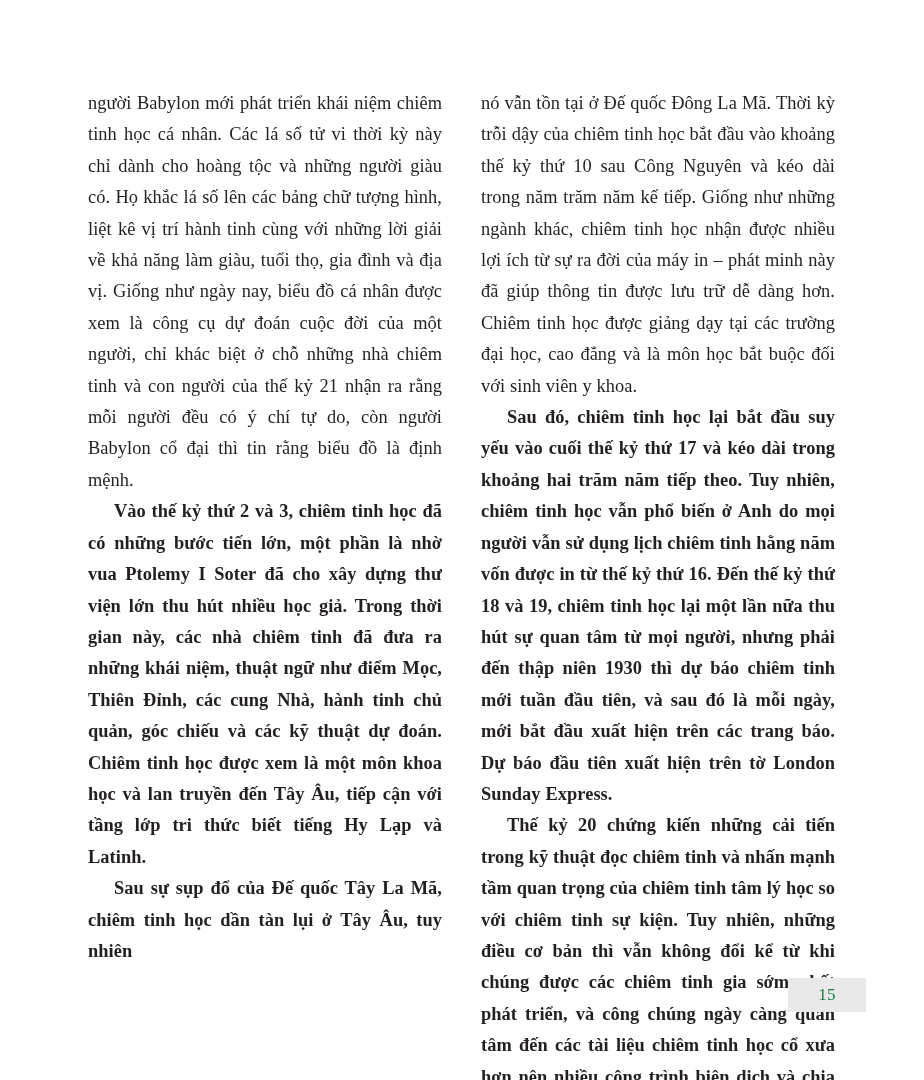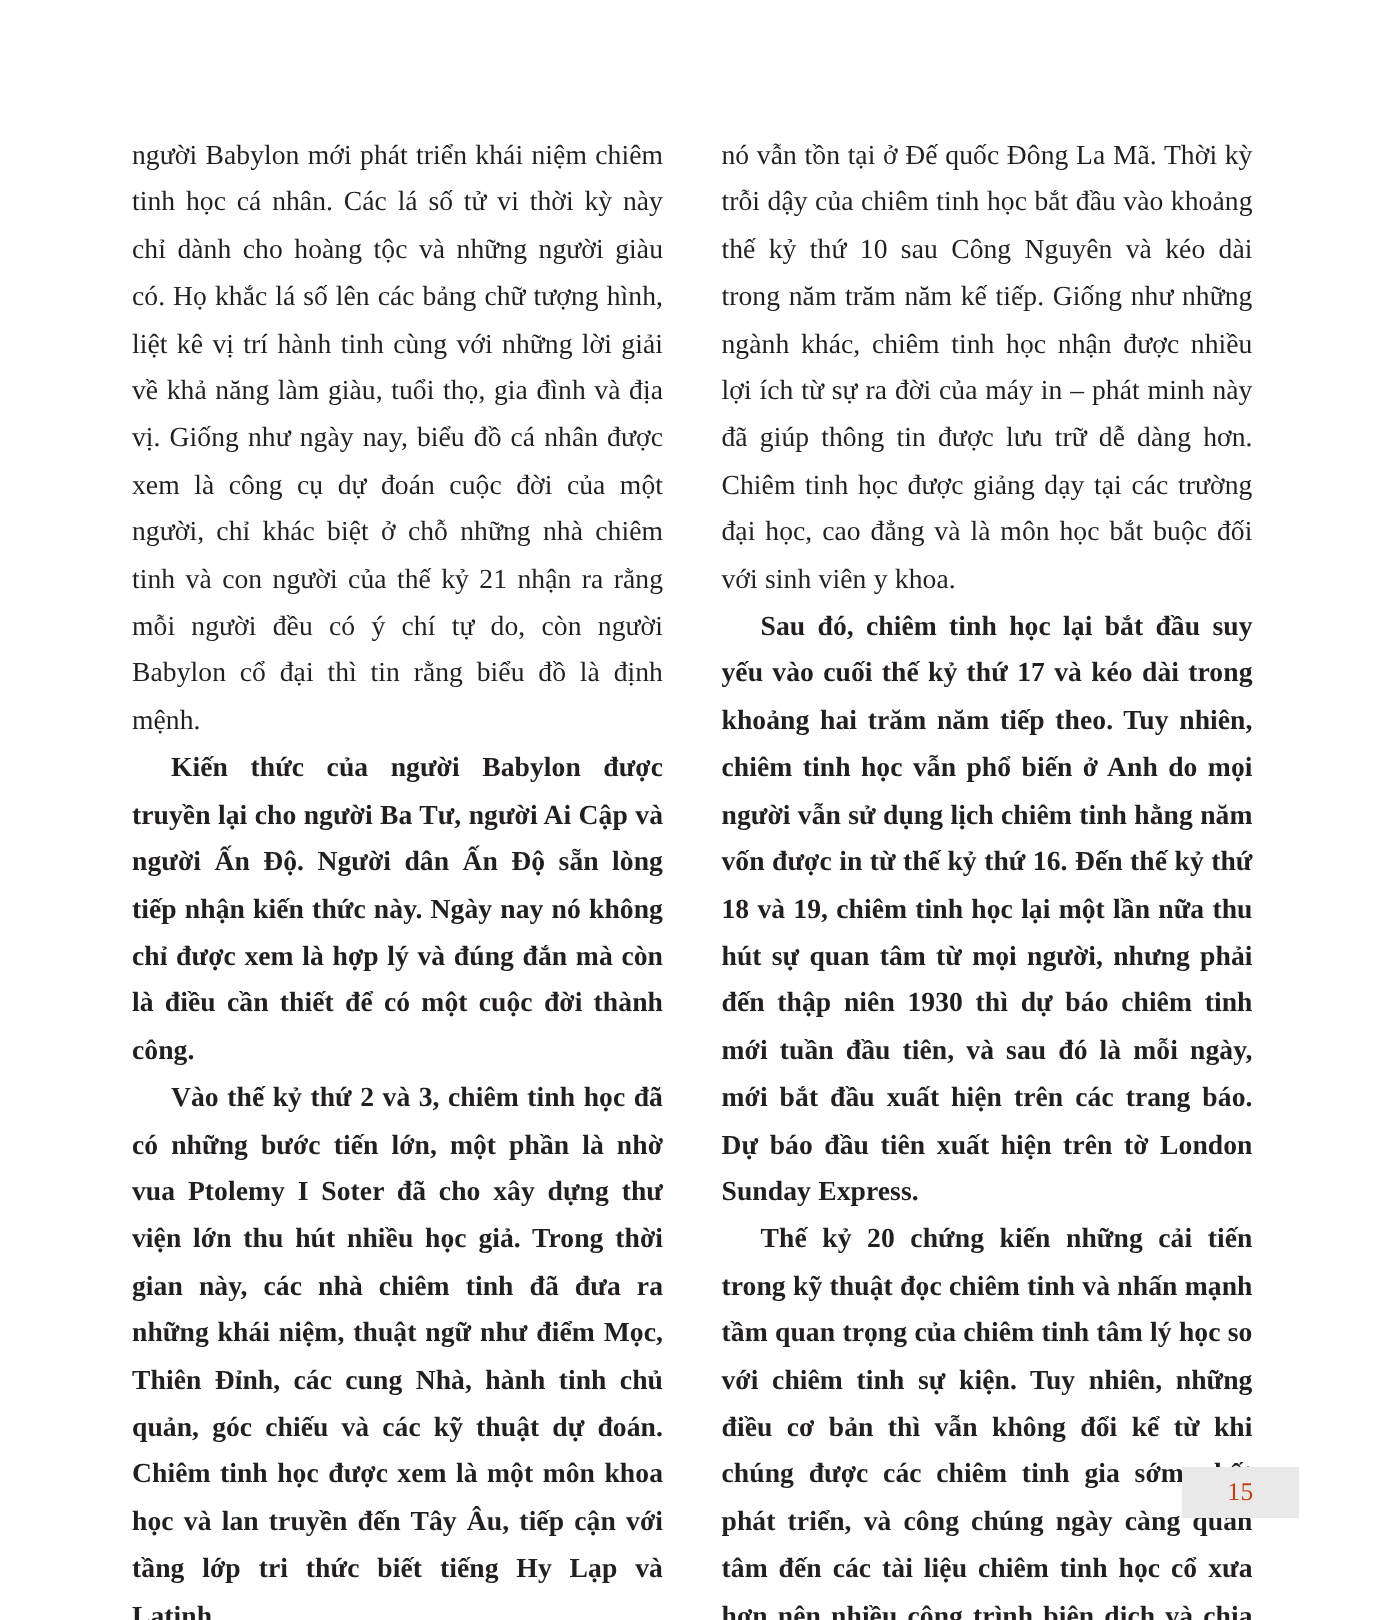--- a/index.html
+++ b/index.html
@@ -52,34 +52,33 @@
     position: absolute;
     right: 58px;
     bottom: 68px;
     width: 78px;
     height: 34px;
     background: #e9e9e9;
     display: flex;
     align-items: center;
     justify-content: center;
     font-size: 17px;
-    color: #c2410c;
+    color: #15803d;
     letter-spacing: 0.3px;
   }
 </style>
 </head>
 <body>
 
 <div class="page">
 
   <div class="columns">
 
     <div class="column">
       <p class="no-indent">người Babylon mới phát triển khái niệm chiêm tinh học cá nhân. Các lá số tử vi thời kỳ này chỉ dành cho hoàng tộc và những người giàu có. Họ khắc lá số lên các bảng chữ tượng hình, liệt kê vị trí hành tinh cùng với những lời giải về khả năng làm giàu, tuổi thọ, gia đình và địa vị. Giống như ngày nay, biểu đồ cá nhân được xem là công cụ dự đoán cuộc đời của một người, chỉ khác biệt ở chỗ những nhà chiêm tinh và con người của thế kỷ 21 nhận ra rằng mỗi người đều có ý chí tự do, còn người Babylon cổ đại thì tin rằng biểu đồ là định mệnh.</p>
-      <p>Kiến thức của người Babylon được truyền lại cho người Ba Tư, người Ai Cập và người Ấn Độ. Người dân Ấn Độ sẵn lòng tiếp nhận kiến thức này. Ngày nay nó không chỉ được xem là hợp lý và đúng đắn mà còn là điều cần thiết để có một cuộc đời thành công.</p>
       <p>Vào thế kỷ thứ 2 và 3, chiêm tinh học đã có những bước tiến lớn, một phần là nhờ vua Ptolemy I Soter đã cho xây dựng thư viện lớn thu hút nhiều học giả. Trong thời gian này, các nhà chiêm tinh đã đưa ra những khái niệm, thuật ngữ như điểm Mọc, Thiên Đỉnh, các cung Nhà, hành tinh chủ quản, góc chiếu và các kỹ thuật dự đoán. Chiêm tinh học được xem là một môn khoa học và lan truyền đến Tây Âu, tiếp cận với tầng lớp tri thức biết tiếng Hy Lạp và Latinh.</p>
       <p>Sau sự sụp đổ của Đế quốc Tây La Mã, chiêm tinh học dần tàn lụi ở Tây Âu, tuy nhiên</p>
     </div>
 
     <div class="column">
       <p class="no-indent">nó vẫn tồn tại ở Đế quốc Đông La Mã. Thời kỳ trỗi dậy của chiêm tinh học bắt đầu vào khoảng thế kỷ thứ 10 sau Công Nguyên và kéo dài trong năm trăm năm kế tiếp. Giống như những ngành khác, chiêm tinh học nhận được nhiều lợi ích từ sự ra đời của máy in – phát minh này đã giúp thông tin được lưu trữ dễ dàng hơn. Chiêm tinh học được giảng dạy tại các trường đại học, cao đẳng và là môn học bắt buộc đối với sinh viên y khoa.</p>
       <p>Sau đó, chiêm tinh học lại bắt đầu suy yếu vào cuối thế kỷ thứ 17 và kéo dài trong khoảng hai trăm năm tiếp theo. Tuy nhiên, chiêm tinh học vẫn phổ biến ở Anh do mọi người vẫn sử dụng lịch chiêm tinh hằng năm vốn được in từ thế kỷ thứ 16. Đến thế kỷ thứ 18 và 19, chiêm tinh học lại một lần nữa thu hút sự quan tâm từ mọi người, nhưng phải đến thập niên 1930 thì dự báo chiêm tinh mới tuần đầu tiên, và sau đó là mỗi ngày, mới bắt đầu xuất hiện trên các trang báo. Dự báo đầu tiên xuất hiện trên tờ London Sunday Express.</p>
       <p>Thế kỷ 20 chứng kiến những cải tiến trong kỹ thuật đọc chiêm tinh và nhấn mạnh tầm quan trọng của chiêm tinh tâm lý học so với chiêm tinh sự kiện. Tuy nhiên, những điều cơ bản thì vẫn không đổi kể từ khi chúng được các chiêm tinh gia sớm nhất phát triển, và công chúng ngày càng quan tâm đến các tài liệu chiêm tinh học cổ xưa hơn nên nhiều công trình biên dịch và chia sẻ tài liệu được tiến hành.</p>
     </div>
 

